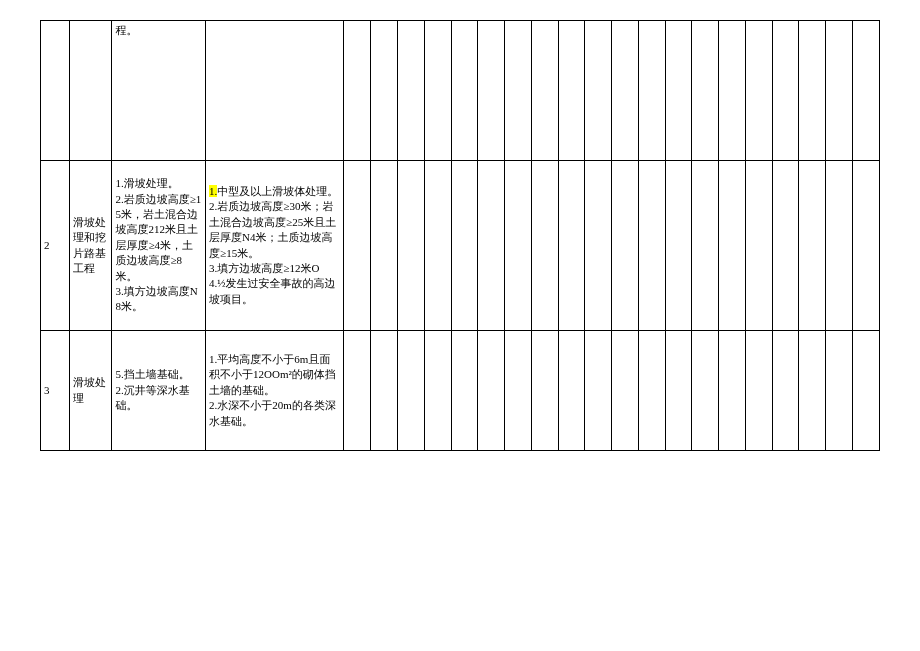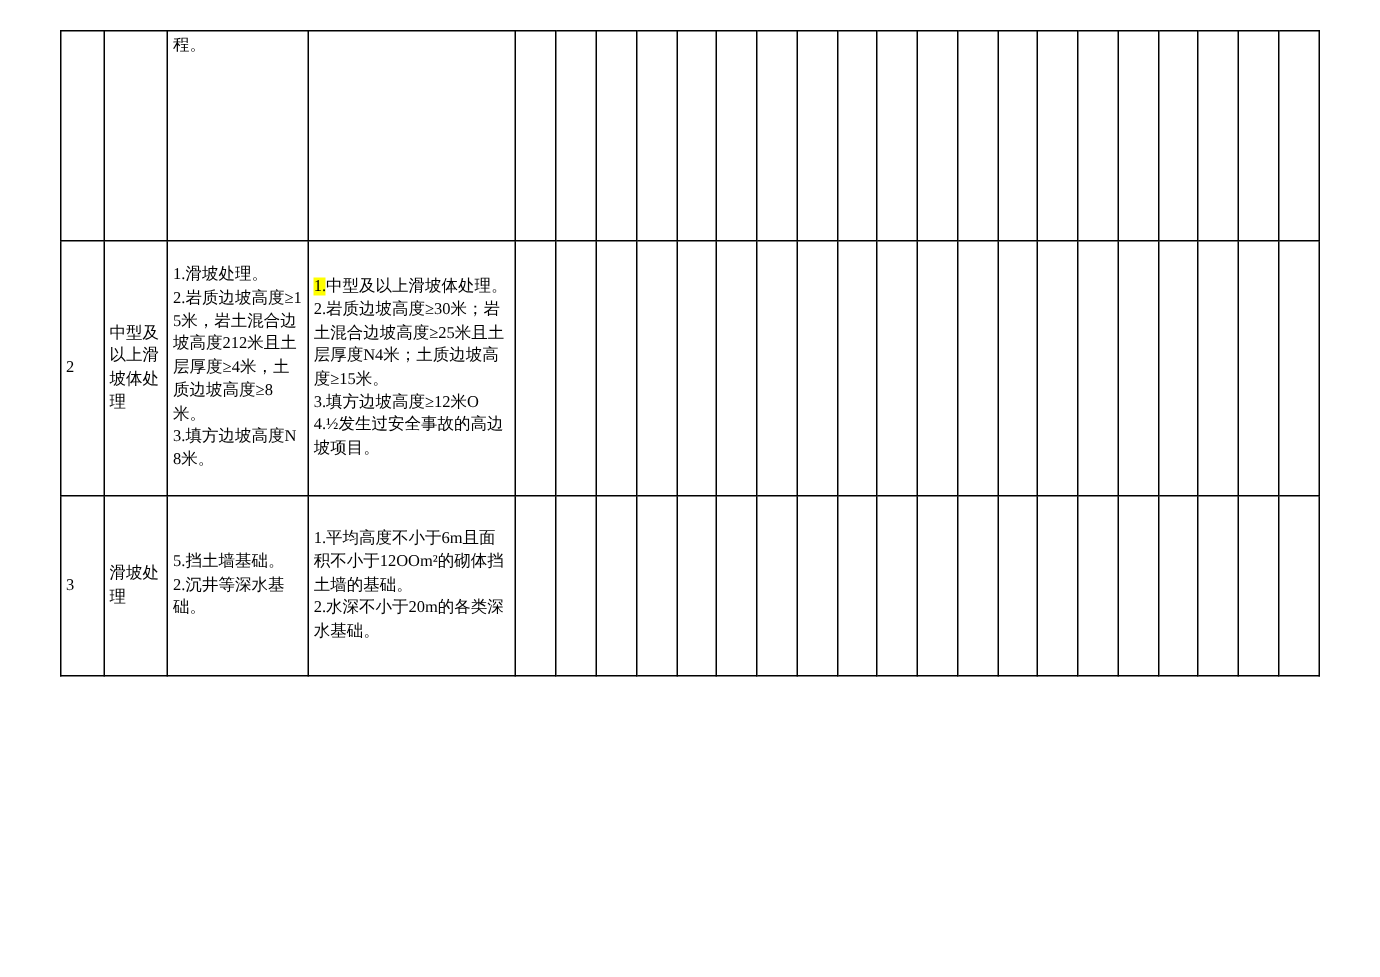--- a/index.html
+++ b/index.html
@@ -93,21 +93,21 @@
       <td></td>
           <td></td>
       <td></td>
           <td></td>
       <td></td>
           <td></td>
     </tr>
 
     <tr class="row-mid">
       <td>2</td>
-      <td>中型及以上滑坡体处理</td>
+      <td>滑坡处理和挖片路基工程</td>
       <td class="wrap">1.滑坡处理。
 2.岩质边坡高度≥15米，岩土混合边坡高度212米且土层厚度≥4米，土质边坡高度≥8米。
 3.填方边坡高度N8米。</td>
       <td class="wrap"><span class="hl">1.</span><span>中型及以上滑坡体处理。
 2.岩质边坡高度≥30米；岩土混合边坡高度≥25米且土层厚度N4米；土质边坡高度≥15米。
 3.填方边坡高度≥12米O
 4.½发生过安全事故的高边坡项目。</span></td>
       <td></td>
           <td></td>
       <td></td>

